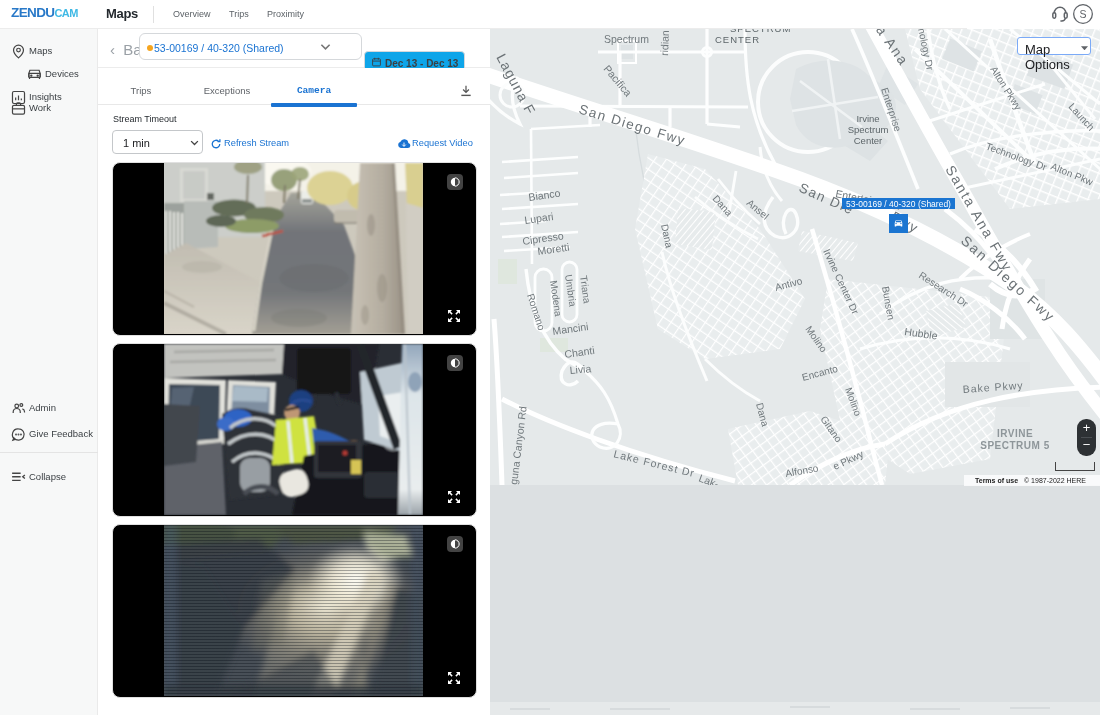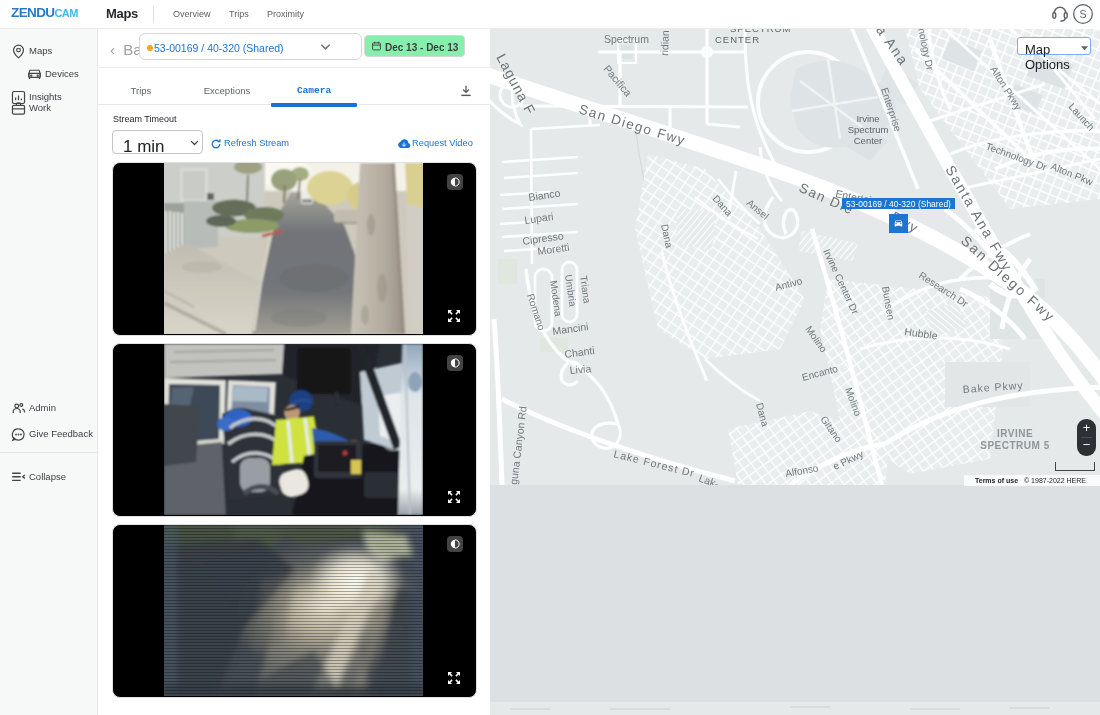--- a/index.html
+++ b/index.html
@@ -16,31 +16,31 @@
 .sideitem { position:absolute; left:0; width:98px; height:23px; }
 .sideitem svg { position:absolute; left:10px; top:3px; }
 .sideitem span { position:absolute; left:29px; top:5px; font-size:9.5px; color:#3c4145; white-space:nowrap; }
 #panel { position:absolute; left:98px; top:29px; width:392px; height:686px; background:#fff; z-index:10; }
 #toolbar { position:absolute; left:0; top:0; width:392px; height:39px; border-bottom:1px solid #ececec; background:#fff; }
 #back { position:absolute; left:12px; top:12px; font-size:15px; color:#9aa0a6; }
 #vsel { position:absolute; left:41px; top:4px; width:223px; height:27px; border:1px solid #d5d8db; border-radius:6px; background:#fff; }
 #vdot { position:absolute; left:7px; top:11px; width:6px; height:6px; border-radius:50%; background:#f6a51f; }
 #vtext { position:absolute; left:14px; top:8px; font-size:10.5px; font-weight:500; color:#1a73d2; white-space:nowrap; }
 #vchev { position:absolute; left:180px; top:9px; }
-#datebox { position:absolute; left:266px; top:6px; width:101px; height:22px; border:1px solid #d5d8db; border-radius:4px; background:#86efac; }
+#datebox { position:absolute; left:266px; top:22px; width:101px; height:22px; border:1px solid #d5d8db; border-radius:4px; background:#0ea5e9; }
 #dateico { position:absolute; left:6px; top:4px; }
 #datetext { position:absolute; left:20px; top:6px; font-size:10px; font-weight:600; color:#3c4043; white-space:nowrap; }
 #tabs { position:absolute; left:0; top:39px; width:392px; height:37px; border-bottom:1px solid #e8e8e8; background:#fff; }
 .tab { position:absolute; top:17px; width:88px; text-align:center; font-size:9.5px; color:#5f6368; }
 .tab.active { color:#1a73d2; font-weight:bold;font-family:Liberation Mono, monospace; }
 #tabline { position:absolute; left:173px; top:35px; width:86px; height:3.5px; background:#1a73d2; border-radius:1px; }
 #dlicon { position:absolute; left:361px; top:16px; }
 #streamlabel { position:absolute; left:15px; top:85px; font-size:9px; font-weight:500; color:#1f2429; }
 #minsel { position:absolute; left:14px; top:101px; width:91px; height:24px; border:1px solid #c4c7ca; border-radius:4px; background:#fff; }
-#minsel span { position:absolute; left:10px; top:6px; font-size:17px; color:#202124; }
+#minsel span { position:absolute; left:10px; top:6px; font-size:11px; color:#202124; }
 #refresh { position:absolute; left:112px; top:107px; }
 #refresh span { position:absolute; left:14px; top:2px; font-size:9.3px; font-weight:500; color:#1a73d2; white-space:nowrap; }
 #reqvid { position:absolute; left:299px; top:107px; }
 #reqvid span { position:absolute; left:15px; top:2px; font-size:9.3px; font-weight:500; color:#1a73d2; white-space:nowrap; }
 .cam { position:absolute; left:14px; width:365px; height:174px; background:#000; border:1px solid #e0e0e0; border-radius:8px; overflow:hidden; }
 .cam .vid { position:absolute; left:51px; top:0; width:259px; height:171px; }
 .cam .topico { position:absolute; right:13px; top:11px; width:16px; height:16px; border-radius:4px; background:rgba(90,90,90,0.75); }
 .cam .fsico { position:absolute; right:14px; bottom:11px; width:16px; height:16px; }
 #map { position:absolute; left:490px; top:29px; width:610px; height:686px; background:#e5e9ea; overflow:hidden; z-index:5; }
 #mapopts { position:absolute; left:527px; top:8px; width:74px; height:18px; background:#fff; border:1px solid #7baaf7; border-radius:3px; z-index:9; }

